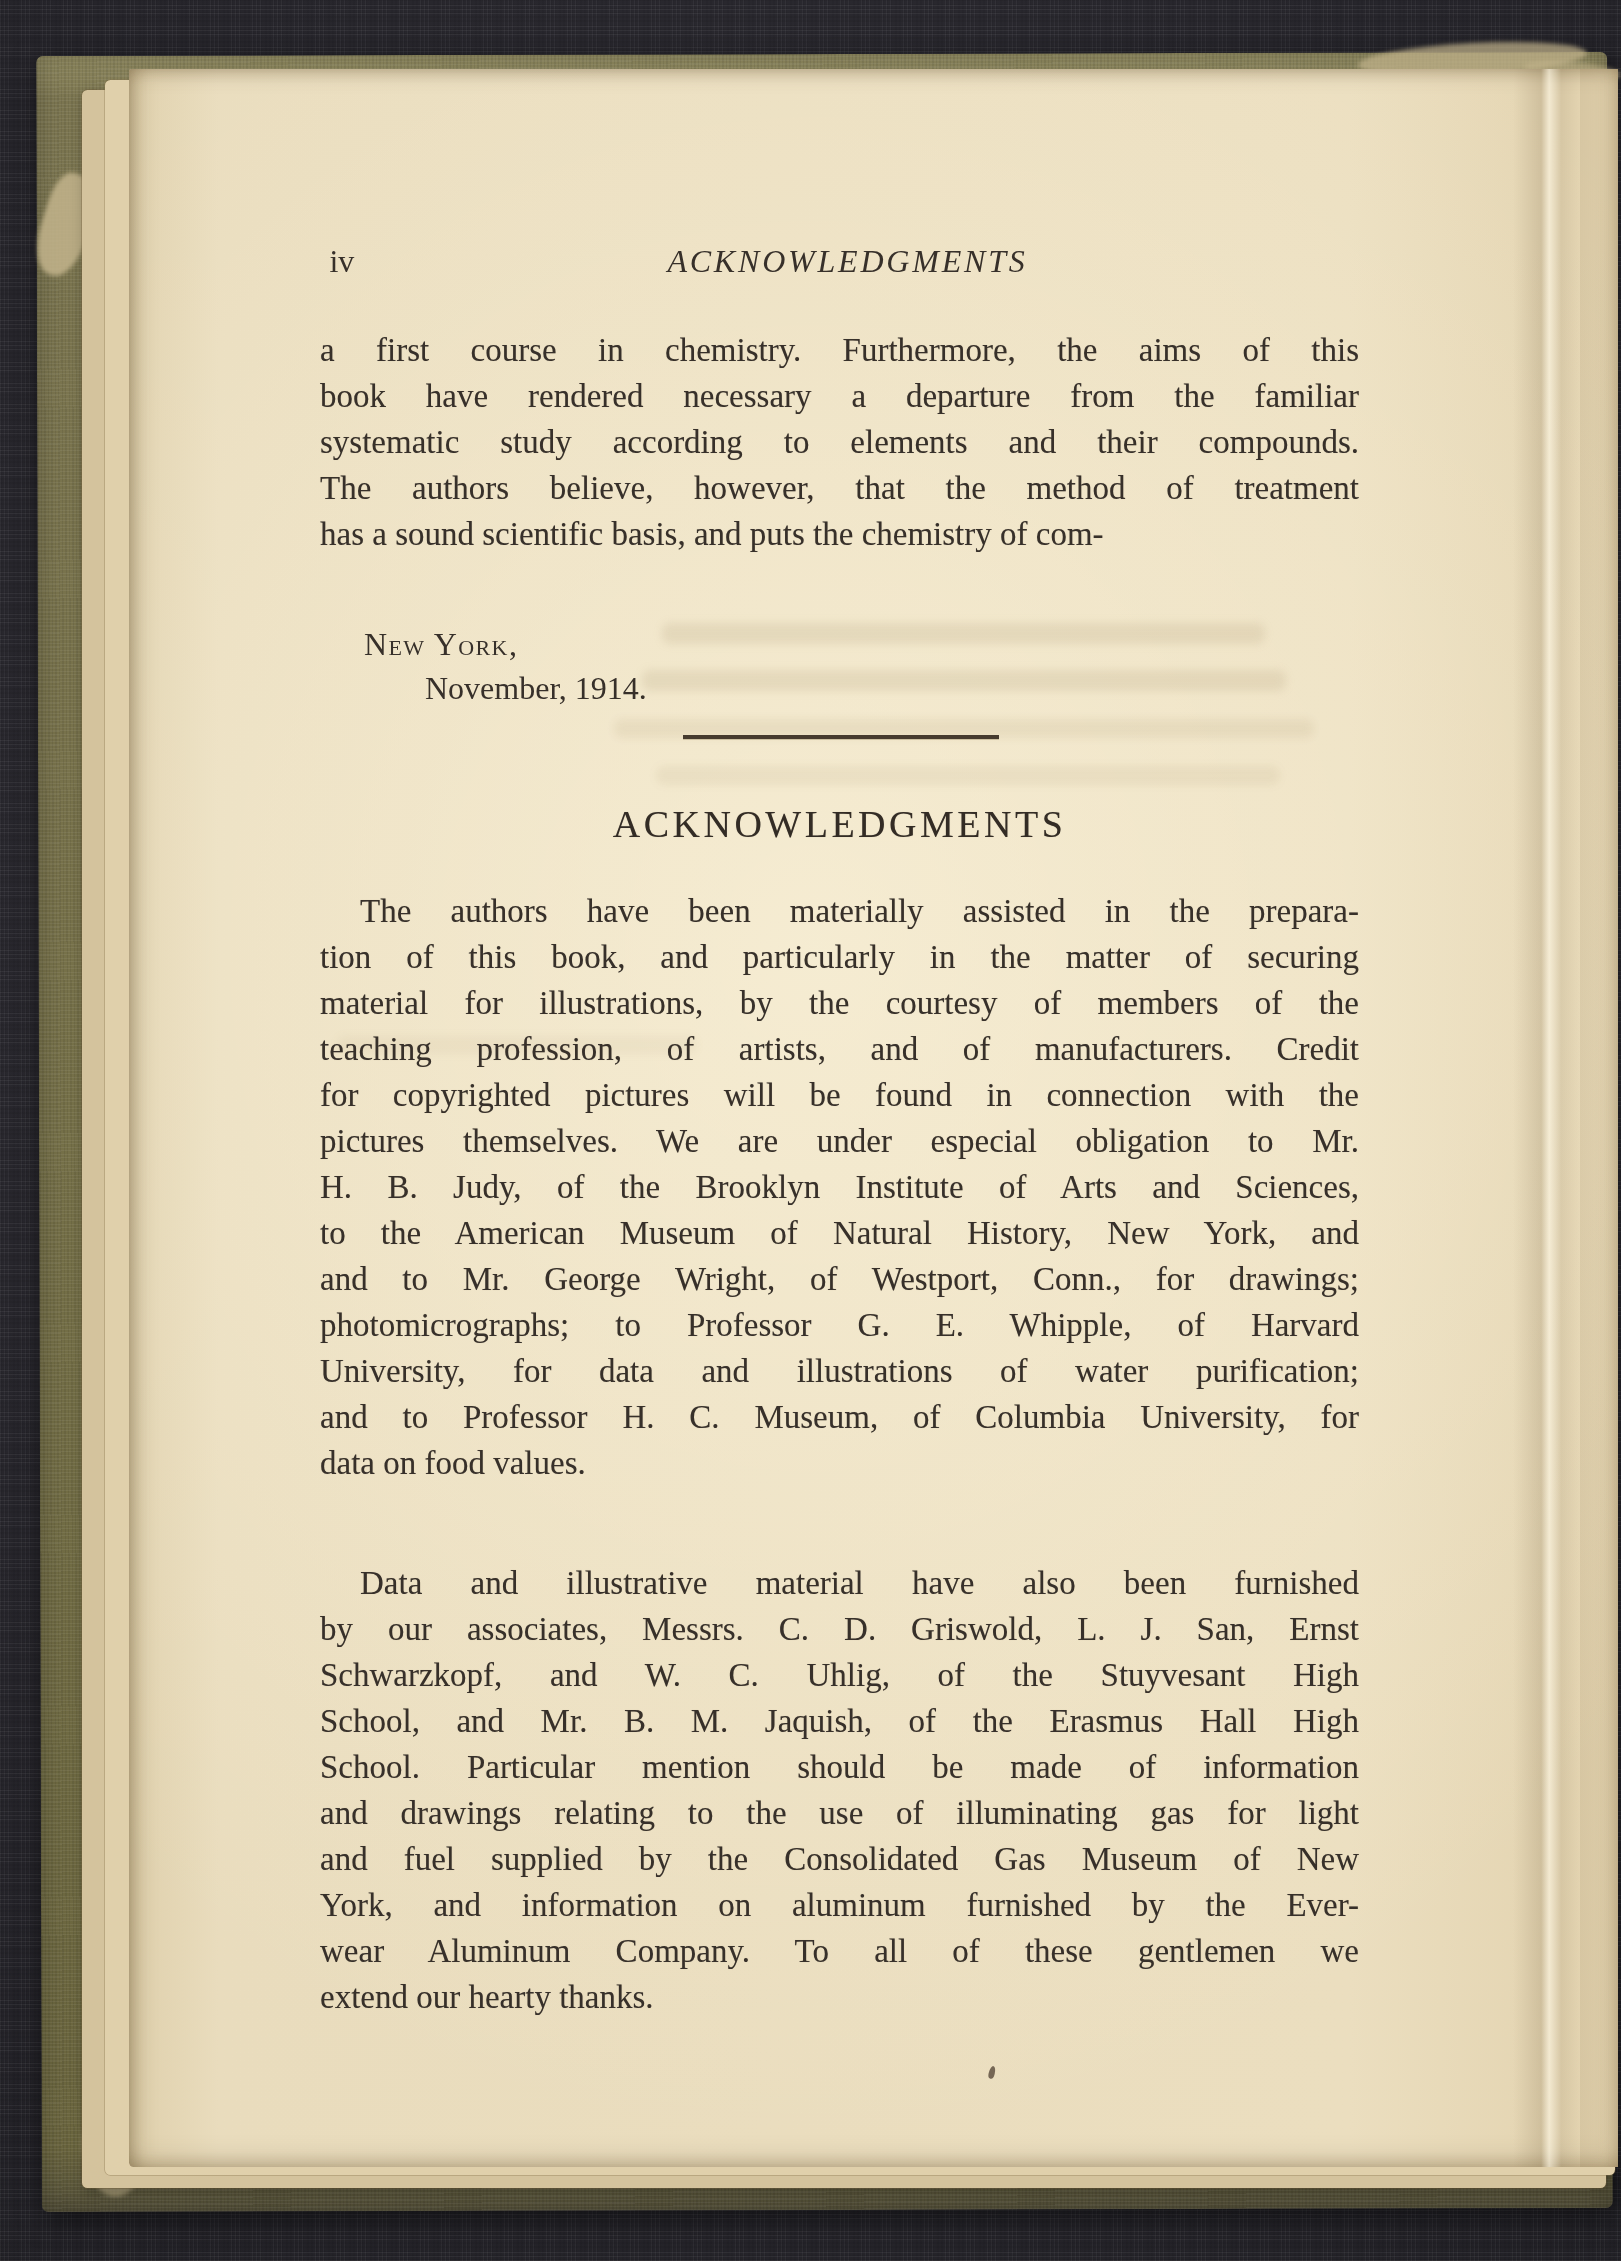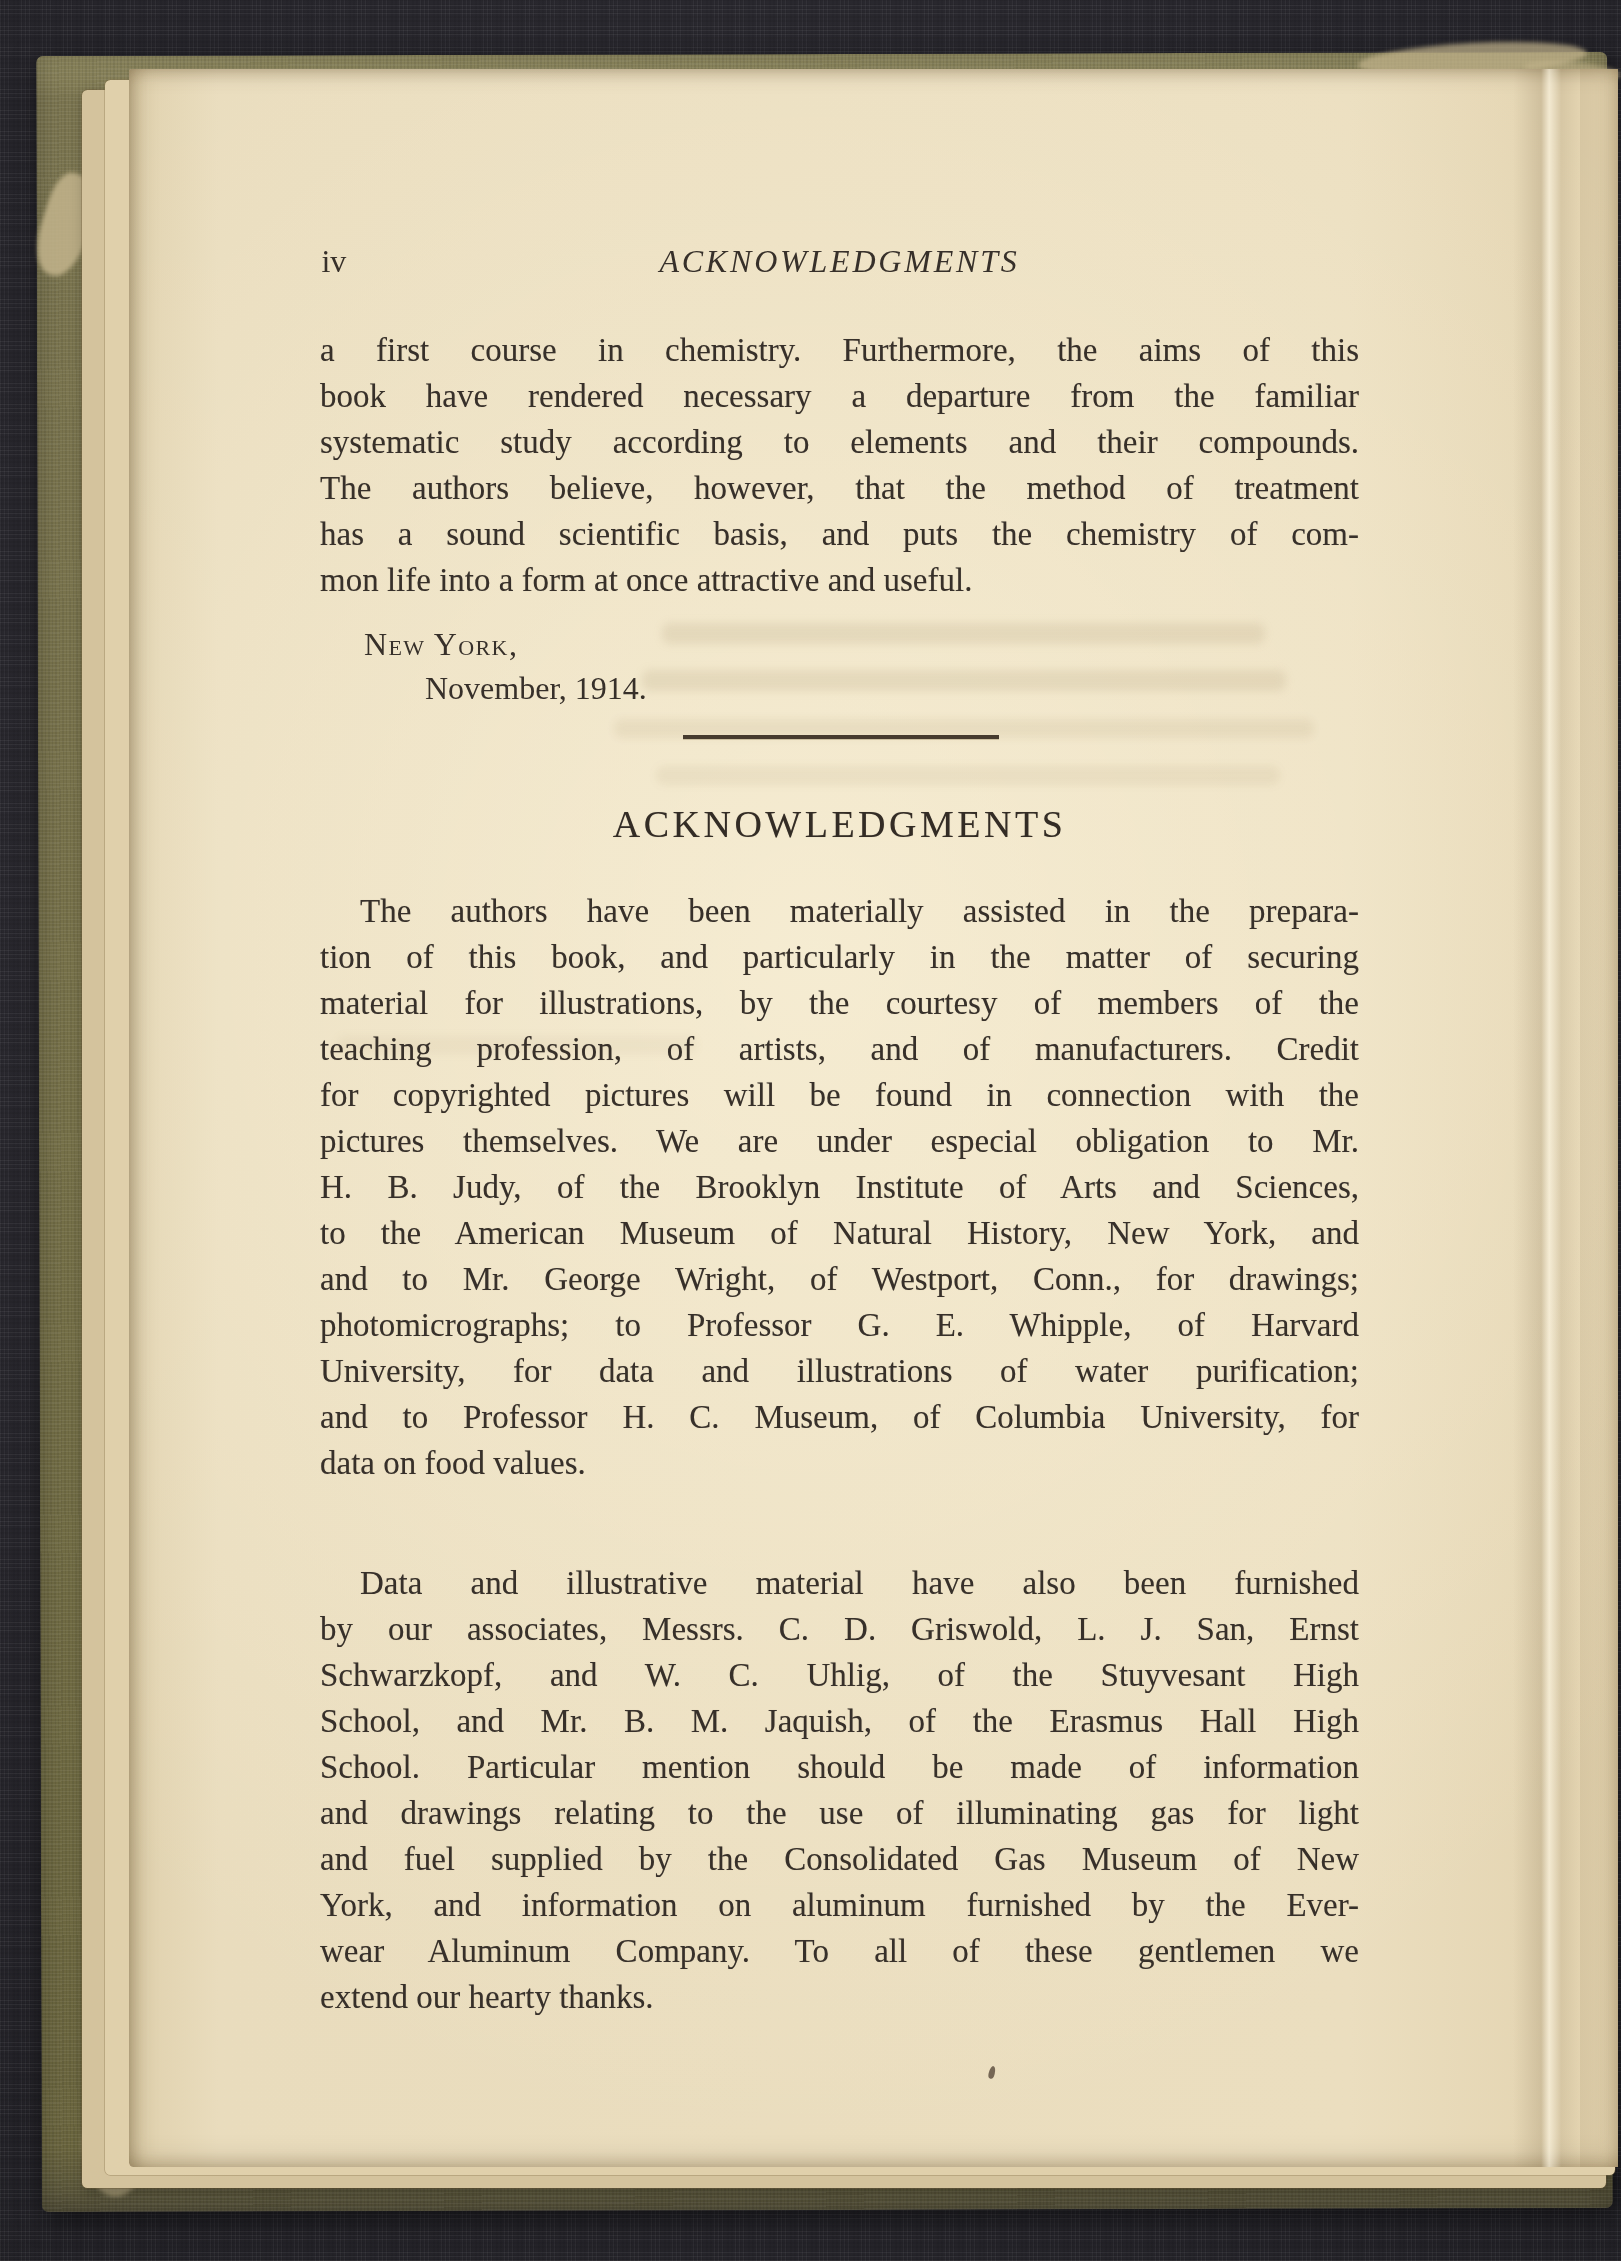--- a/index.html
+++ b/index.html
@@ -52,21 +52,21 @@
   .ghost{position:absolute;background:rgba(152,128,86,0.14);filter:blur(4.2px);border-radius:8.3px;}
   .g1{left:533px;top:554px;width:603px;height:21px;}
   .g2{left:513px;top:601px;width:644px;height:21px;}
   .g3{left:485px;top:650px;width:700px;height:19.4px;opacity:.8;}
   .g4{left:527px;top:697px;width:624px;height:19.4px;opacity:.7;}
   .g5{left:208px;top:967px;width:360px;height:18px;opacity:.5;}
   .speck{position:absolute;left:860px;top:1997px;width:6.2px;height:12.5px;border-radius:50% 50% 50% 50%/60% 60% 40% 40%;
     background:#57483a;transform:rotate(14deg);opacity:.8;}
   
   .content{position:absolute;left:191px;top:0;width:1039px;height:100%;color:#37302a;}
-  .running-header{position:absolute;top:170px;left:0;width:100%;height:44px;font-size:32px;line-height:44px;}
+  .running-header{position:absolute;top:170px;left:8px;width:100%;height:44px;font-size:32px;line-height:44px;}
   .folio{position:absolute;left:1.4px;top:0;}
   .rh-title{display:block;text-align:center;font-style:italic;letter-spacing:2.8px;word-spacing:2.8px;}
   .para{position:absolute;left:0;width:1039px;font-size:33px;line-height:46px;}
   .tline{text-align:justify;text-align-last:justify;white-space:normal;
     text-shadow:0 0 0.7px rgba(40,30,20,0.25);font-family:Liberation Serif, serif;}
   .tline:last-child{text-align-last:left;}
   .para.indent-first .tline:first-child{text-indent:40px;}
   .p-cont{top:258px;}
   .p-ack1{top:819px;}
   .p-ack2{top:1491px;}
@@ -111,21 +111,20 @@
         <span class="folio">iv</span>
         <span class="rh-title">ACKNOWLEDGMENTS</span>
       </div>
 
       <div class="para p-cont">
           <div class="tline">a first course in chemistry.  Furthermore, the aims of this</div>
           <div class="tline">book have rendered necessary a departure from the familiar</div>
           <div class="tline">systematic study according to elements and their compounds.</div>
           <div class="tline">The authors believe, however, that the method of treatment</div>
           <div class="tline">has a sound scientific basis, and puts the chemistry of com-</div>
-          <div class="tline">mon life into a form at once attractive and useful.</div>
         </div>
 
       <div class="dateline">
         <div class="place">New York,</div>
         <div class="date">November, 1914.</div>
       </div>
 
       <div class="rule"></div>
 
       <h1 class="heading">ACKNOWLEDGMENTS</h1>

